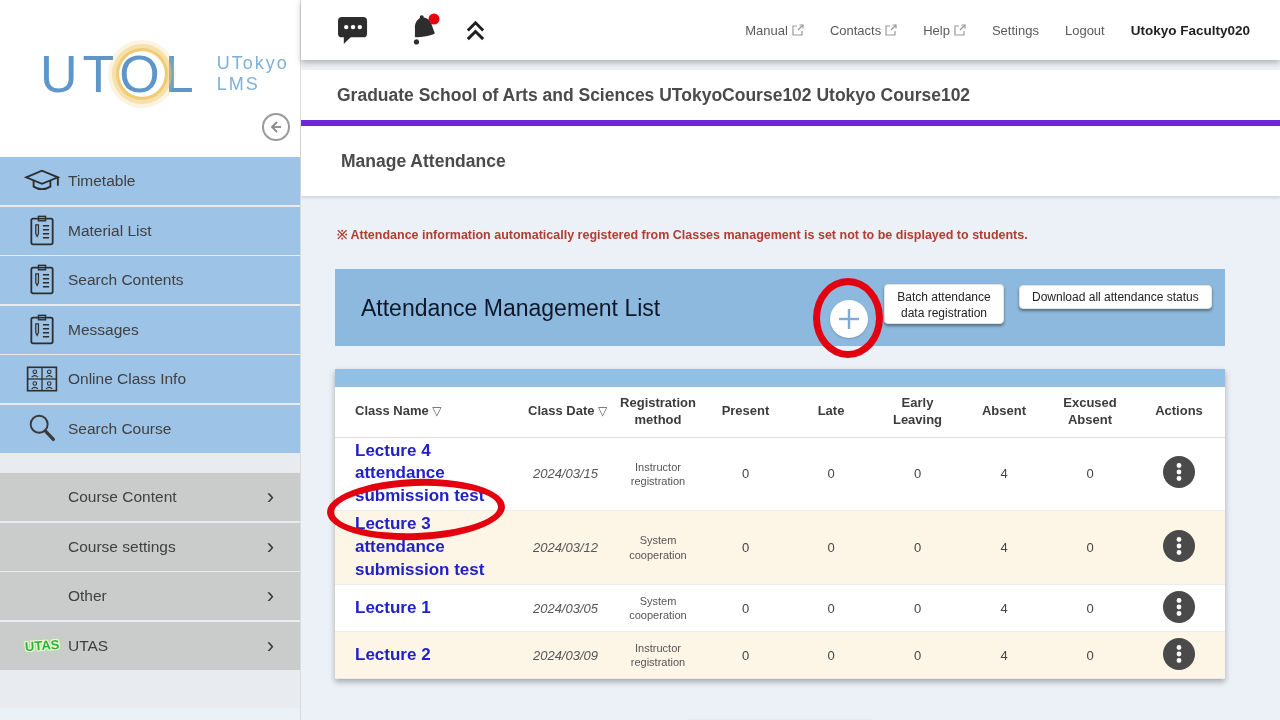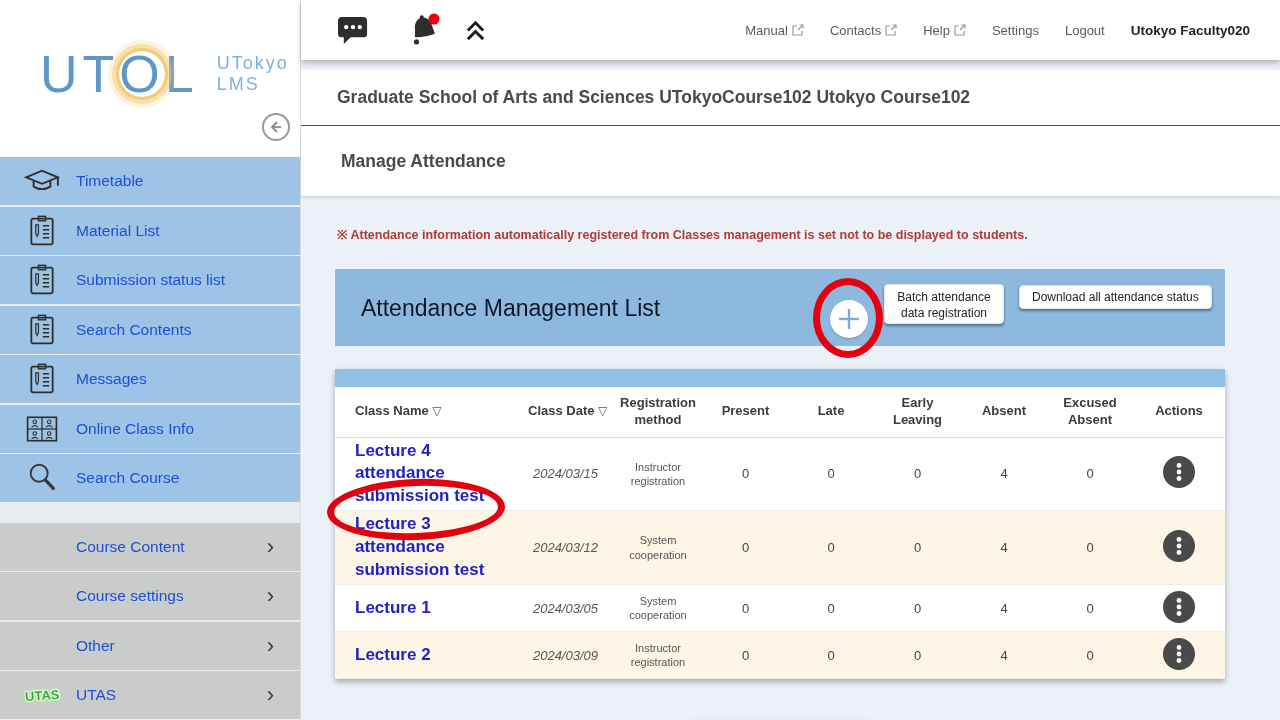--- a/index.html
+++ b/index.html
@@ -12,40 +12,40 @@
   .logo-row { position:absolute; left:40px; top:48px; display:flex; align-items:center; }
   .logo-main { font-size:52px; font-weight:300; color:#5e96ca; letter-spacing:5px; line-height:1; }
   .logo-o { position:relative; display:inline-block; }
   .logo-o::before { content:""; position:absolute; left:50%; top:50%; width:46px; height:46px; transform:translate(-50%,-50%);
       border-radius:50%; box-shadow:0 0 0 3px rgba(240,200,106,.85), 0 0 0 7px rgba(240,200,106,.45), 0 0 0 11px rgba(240,200,106,.2); }
   .logo-sub { margin-left:18px; font-size:18px; color:#7fb0da; line-height:1.15; letter-spacing:2px; }
   .collapse-btn { position:absolute; right:10px; top:113px; width:28px; height:28px; border:2px solid #9a9a9a; border-radius:50%;
       display:flex; align-items:center; justify-content:center; background:#fff; cursor:pointer; }
   .menu-item { display:flex; align-items:center; height:48px; margin-bottom:1.5px; background:#9dc3e6; padding-left:20px; cursor:pointer; }
   .menu-item .icon-box { width:44px; display:flex; justify-content:center; align-items:center; }
-  .menu-item .mi-label { margin-left:12px; font-size:15.5px; color:#1d4ed8; }
+  .menu-item .mi-label { margin-left:4px; font-size:15.5px; color:#404040; }
   .menu-gap { height:19px; }
   .menu-item.gray { background:#c9cccb; }
   .menu-item .chev { margin-left:auto; margin-right:26px; font-size:22px; line-height:1; color:#3c3c3c; font-weight:400; }
   .utas-logo { font-size:13px; font-weight:800; color:#2eb135; transform:rotate(-4deg);
       text-shadow:1px 1px 0 #eaffd8, -1px -1px 0 #eaffd8, 1px -1px 0 #eaffd8, -1px 1px 0 #eaffd8, 0 0 6px #b6ef8e; }
 
   
   .main { position:absolute; left:300px; top:0; width:980px; height:720px; border-left:1px solid #dcdcdc; }
   .topbar { position:relative; z-index:6; height:60px; background:#fff; display:flex; align-items:center;
       padding:0 30px 0 36px; box-shadow:0 3px 6px rgba(0,0,0,.25); }
   .tb-icon { display:flex; align-items:center; cursor:pointer; }
   .tb-bell { position:relative; margin-left:36px; }
   .tb-chev { margin-left:20px; }
   .tb-right { margin-left:auto; display:flex; align-items:center; gap:26px; }
   .tb-link { font-size:13px; color:#5a5a5a; cursor:pointer; display:flex; align-items:center; gap:4px; }
   .tb-user { font-size:13.5px; font-weight:bold; color:#1f1f1f; }
 
   .band-gap { height:10px; }
-  .band1 { height:56px; background:#fff; border-bottom:1px solid #6d28d9; display:flex; align-items:center; padding-left:36px; }
+  .band1 { height:56px; background:#fff; border-bottom:6px solid #6d28d9; display:flex; align-items:center; padding-left:36px; }
   .band1 .course-title { font-size:17.5px; font-weight:bold; color:#4a4a4a; }
   .band2 { height:70px; background:#fff; display:flex; align-items:center; padding-left:40px; box-shadow:0 2px 3px rgba(0,0,0,.12); }
   .band2 .page-title { font-size:17.5px; font-weight:bold; color:#4a4a4a; }
 
   .content { position:relative;margin-top:8px; }
   .notice { padding:22px 0 0 36px; font-size:12.5px; font-weight:bold; color:#b23c32; }
 
   .panel { position:relative; margin:26px 0 0 34px; width:890px; height:77px; background:#8db9de; }
   .panel-title { position:absolute; left:26px; top:50%; transform:translateY(-50%); font-size:23px; color:#0f172a; }
   .add-btn { position:absolute; left:495px; top:31px; width:38px; height:38px; border-radius:50%; background:#fff; border:none;
@@ -117,31 +117,20 @@
     <div class="menu-item">
       <span class="icon-box">
         <svg width="32" height="34" viewBox="0 0 36 36">
             <rect x="6" y="4" width="24" height="29" rx="2" fill="none" stroke="#2e2e2e" stroke-width="2"></rect>
             <rect x="14" y="1.5" width="8" height="5" fill="none" stroke="#2e2e2e" stroke-width="1.6"></rect>
             <path d="M11 11 h3 v10 l-1.5 3 l-1.5 -3 z" fill="none" stroke="#2e2e2e" stroke-width="1.4"></path>
             <path d="M19 12 h7 M19 16.5 h7 M19 21 h7 M19 25.5 h7" stroke="#2e2e2e" stroke-width="1.6"></path>
           </svg>
       </span>
       <span class="mi-label">Material List</span>
-    </div>
-    <div class="menu-item">
-      <span class="icon-box">
-        <svg width="32" height="34" viewBox="0 0 36 36">
-            <rect x="6" y="4" width="24" height="29" rx="2" fill="none" stroke="#2e2e2e" stroke-width="2"></rect>
-            <rect x="14" y="1.5" width="8" height="5" fill="none" stroke="#2e2e2e" stroke-width="1.6"></rect>
-            <path d="M11 11 h3 v10 l-1.5 3 l-1.5 -3 z" fill="none" stroke="#2e2e2e" stroke-width="1.4"></path>
-            <path d="M19 12 h7 M19 16.5 h7 M19 21 h7 M19 25.5 h7" stroke="#2e2e2e" stroke-width="1.6"></path>
-          </svg>
-      </span>
-      <span class="mi-label">Submission status list</span>
     </div>
     <div class="menu-item">
       <span class="icon-box">
         <svg width="32" height="34" viewBox="0 0 36 36">
             <rect x="6" y="4" width="24" height="29" rx="2" fill="none" stroke="#2e2e2e" stroke-width="2"></rect>
             <rect x="14" y="1.5" width="8" height="5" fill="none" stroke="#2e2e2e" stroke-width="1.6"></rect>
             <path d="M11 11 h3 v10 l-1.5 3 l-1.5 -3 z" fill="none" stroke="#2e2e2e" stroke-width="1.4"></path>
             <path d="M19 12 h7 M19 16.5 h7 M19 21 h7 M19 25.5 h7" stroke="#2e2e2e" stroke-width="1.6"></path>
           </svg>
       </span>

